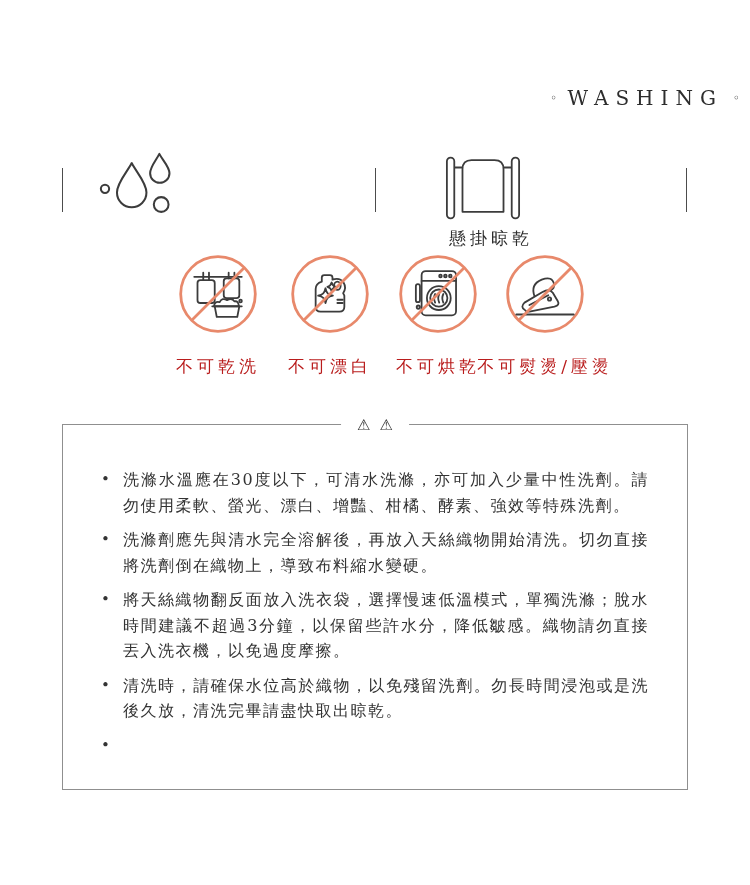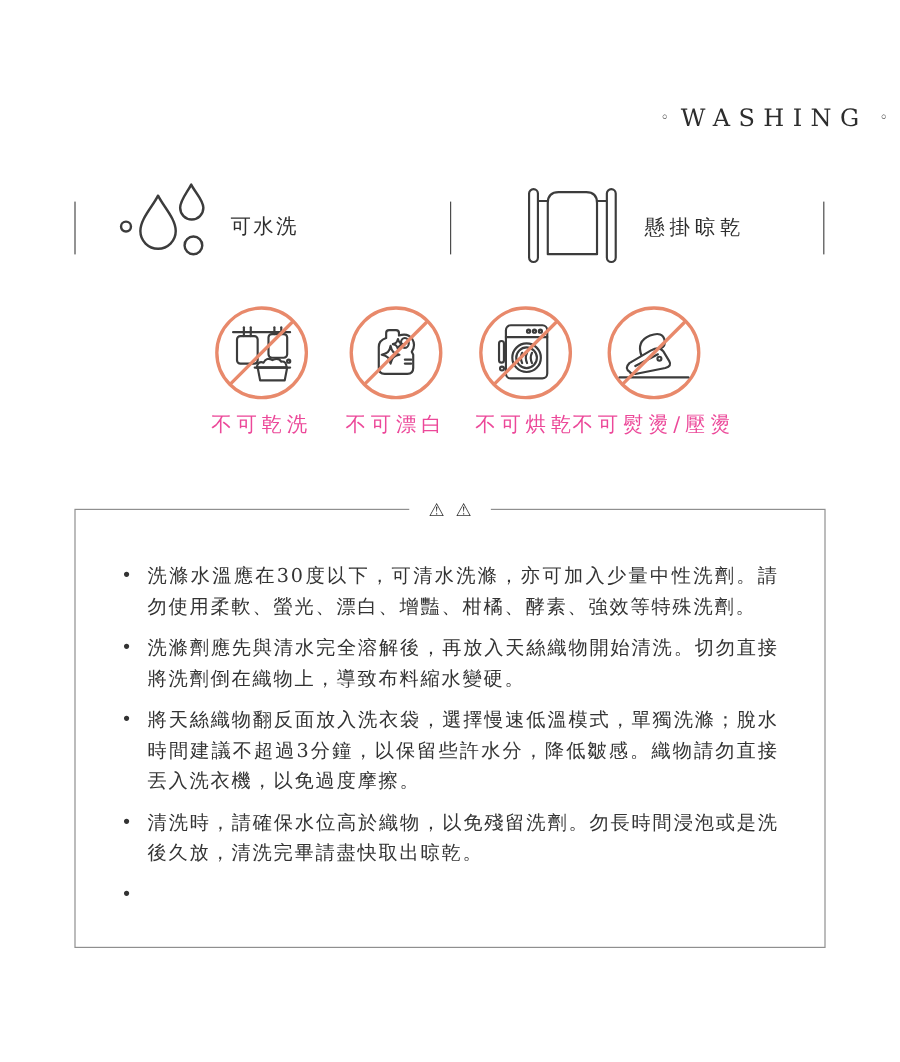--- a/index.html
+++ b/index.html
@@ -22,35 +22,35 @@
   .icon-row { position:absolute; left:62px; top:148px; width:626px; height:84px; }
   .vdivider {
     position:absolute; top:20px; height:44px; width:0;
     border-left:1.5px solid #4c4c4c;
   }
   .vdivider.d1 { left:0; }
   .vdivider.d2 { left:313px; }
   .vdivider.d3 { left:624px; }
   .care-cell { position:absolute; display:flex; align-items:center; }
   .cell-washable { left:36px; top:4px; }
-  .cell-hangdry  { left:371px; top:8px; }
+  .cell-hangdry  { left:371px; top:8px;flex-direction:column; }
   .care-label { font-size:17px; line-height:28px; letter-spacing:2px; color:#2f2f2f; }
   .cell-washable .care-label { margin-left:10px; }
   .cell-hangdry  .care-label { margin-left:16px; letter-spacing:4px; }
   
   .prohibit-row { position:absolute; left:62px; top:253px; width:626px; height:115px; }
   .prohibit-item { position:absolute; top:0; text-align:center; }
   .prohibit-item.p1 { left:89px;  width:134px; }
   .prohibit-item.p2 { left:201px; width:134px; }
   .prohibit-item.p3 { left:309px; width:134px; }
   .prohibit-item.p4 { left:405px; width:156px; }
   .prohibit-item svg { display:block; margin:0 auto; }
   .prohibit-label {
-    display:block; margin-top:7px; font-size:17px; letter-spacing:4px;
-    color:#ec4899; white-space:nowrap;
+    display:block; margin-top:20px; font-size:17px; letter-spacing:4px;
+    color:#b91c1c; white-space:nowrap;
   }
   
   .advice-box {
     position:absolute; left:62px; top:424px; width:626px; height:366px;
     border:1px solid #8f8f8f; background:#ffffff;
   }
   .advice-title {
     position:absolute; top:0; left:50%; transform:translate(-50%,-50%);
     background:#ffffff; padding:0 16px; white-space:nowrap;
     display:flex; align-items:center; gap:9px;
@@ -86,21 +86,20 @@
     <div class="care-cell cell-washable">
       <span>
         <svg width="84" height="70" viewBox="0 0 90 76">
           <circle class="ln" cx="7" cy="40" r="4.5"></circle>
           <path class="ln" d="M36 12 C31 22 20 33 20 44 A16 16 0 0 0 52 44 C52 33 41 22 36 12 Z"></path>
           <path class="ln" d="M66 2 C62.5 9 56 16 56 23 A10.5 10.5 0 0 0 77 23 C77 16 69.5 9 66 2 Z"></path>
           <circle class="ln" cx="68" cy="57" r="8"></circle>
         </svg>
       </span>
       <span class="care-label">
-        <span style="display:block">可水洗</span>
       </span>
     </div>
 
     <div class="care-cell cell-hangdry">
       <span>
         <svg width="88" height="64" viewBox="0 0 100 78">
           <line class="ln" x1="15" y1="14" x2="85" y2="14"></line>
           <path class="lnw" d="M25 68 L25 16 Q25 5 36 5 L64 5 Q75 5 75 16 L75 68 Z"></path>
           <rect class="lnw" x="6" y="2" width="9" height="74" rx="4.5"></rect>
           <rect class="lnw" x="85" y="2" width="9" height="74" rx="4.5"></rect>

